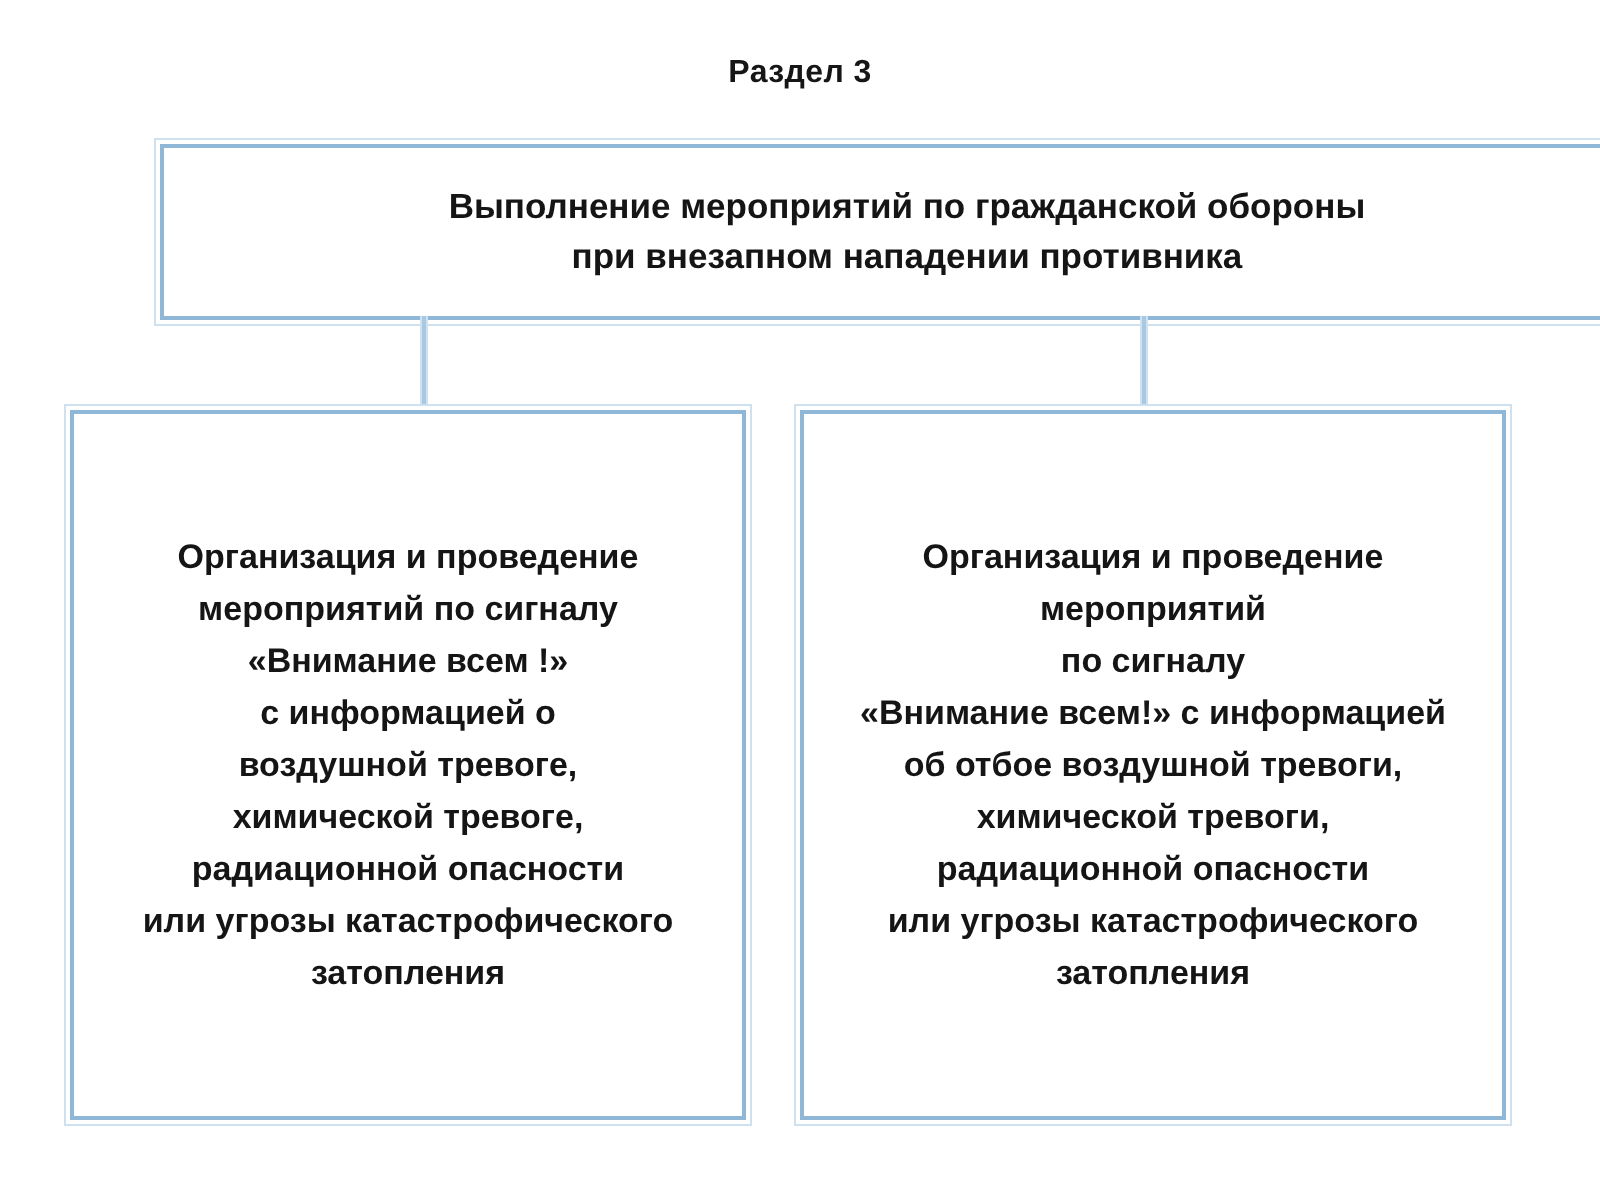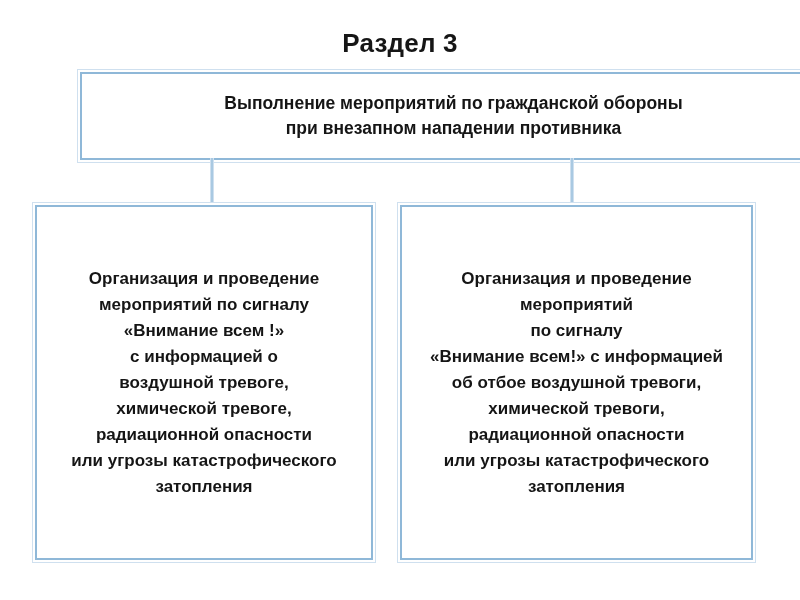--- a/index.html
+++ b/index.html
@@ -21,21 +21,21 @@
     background: #ffffff;
   }
 
   
   #slide-title {
     position: absolute;
     left: 0;
     top: 28px;
     width: 800px;
     text-align: center;
-    font-size: 26px;
+    font-size: 16px;
     font-weight: bold;
     color: #161616;
     letter-spacing: 0.2px;
   }
 
   
   .fc-box {
     position: absolute;
     box-sizing: border-box;
     background: #ffffff;

